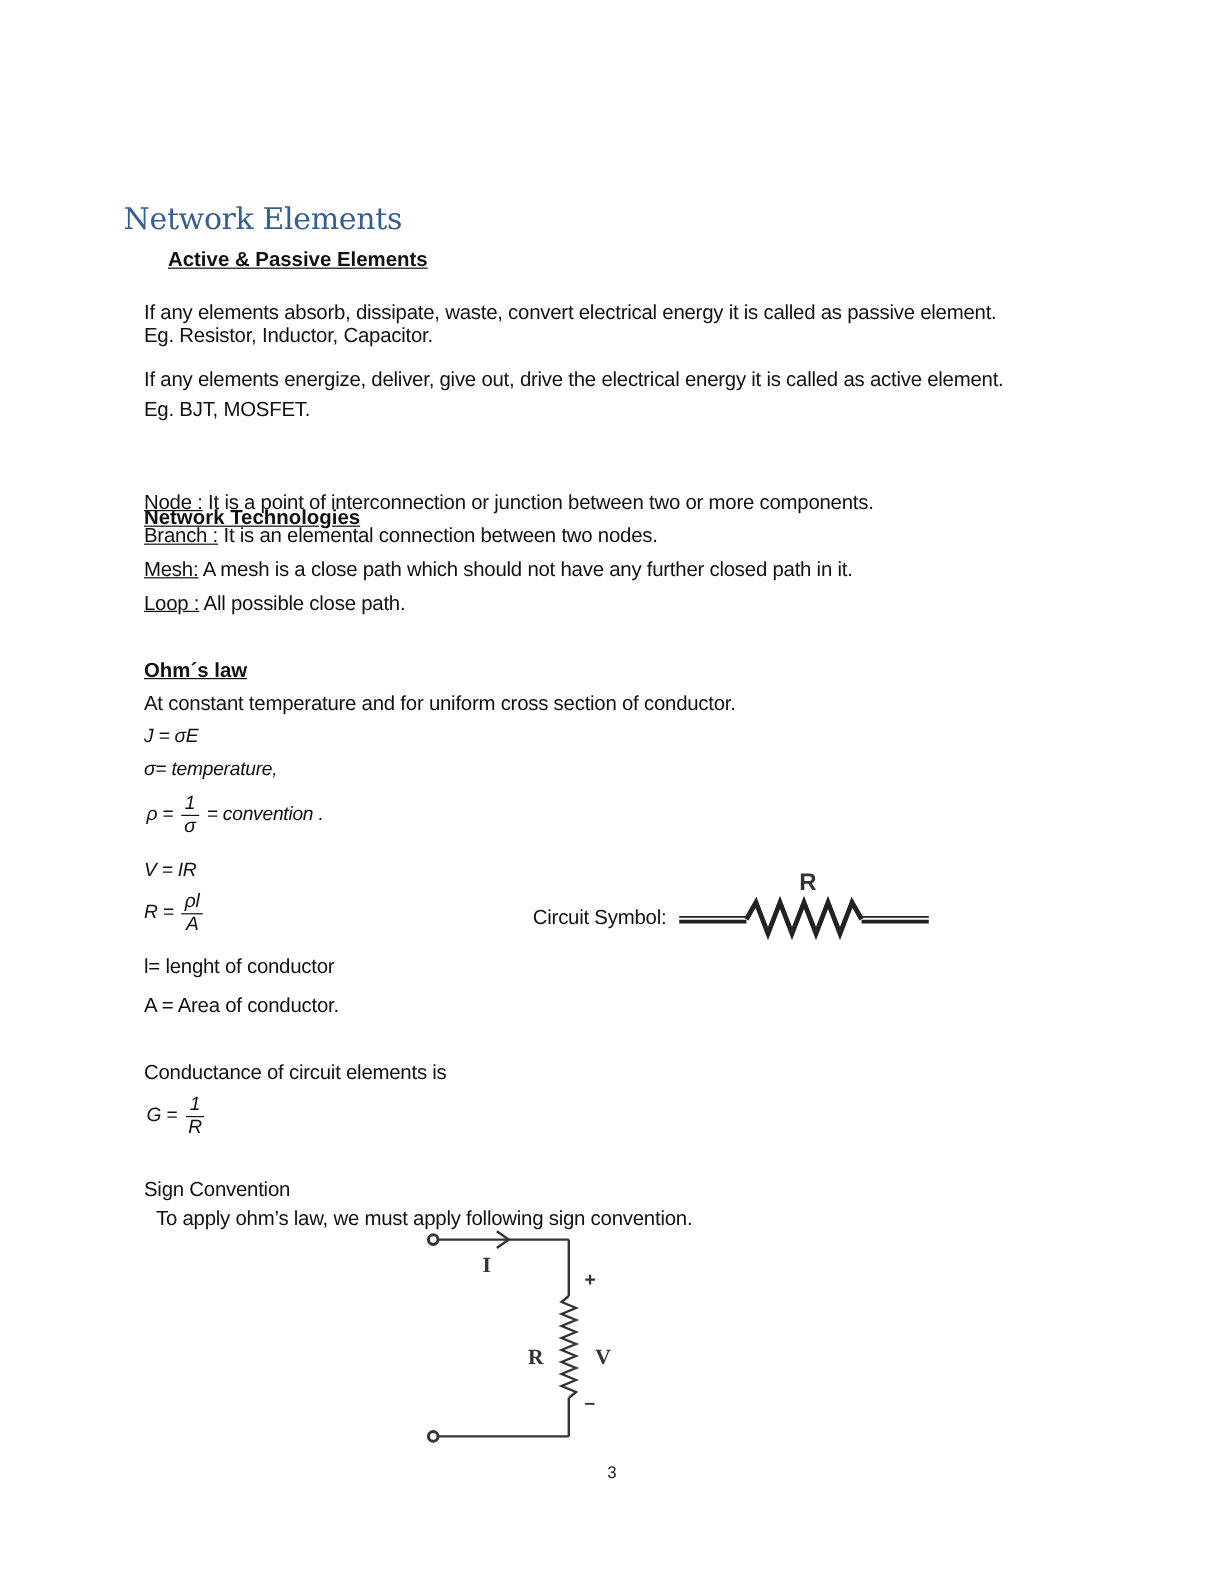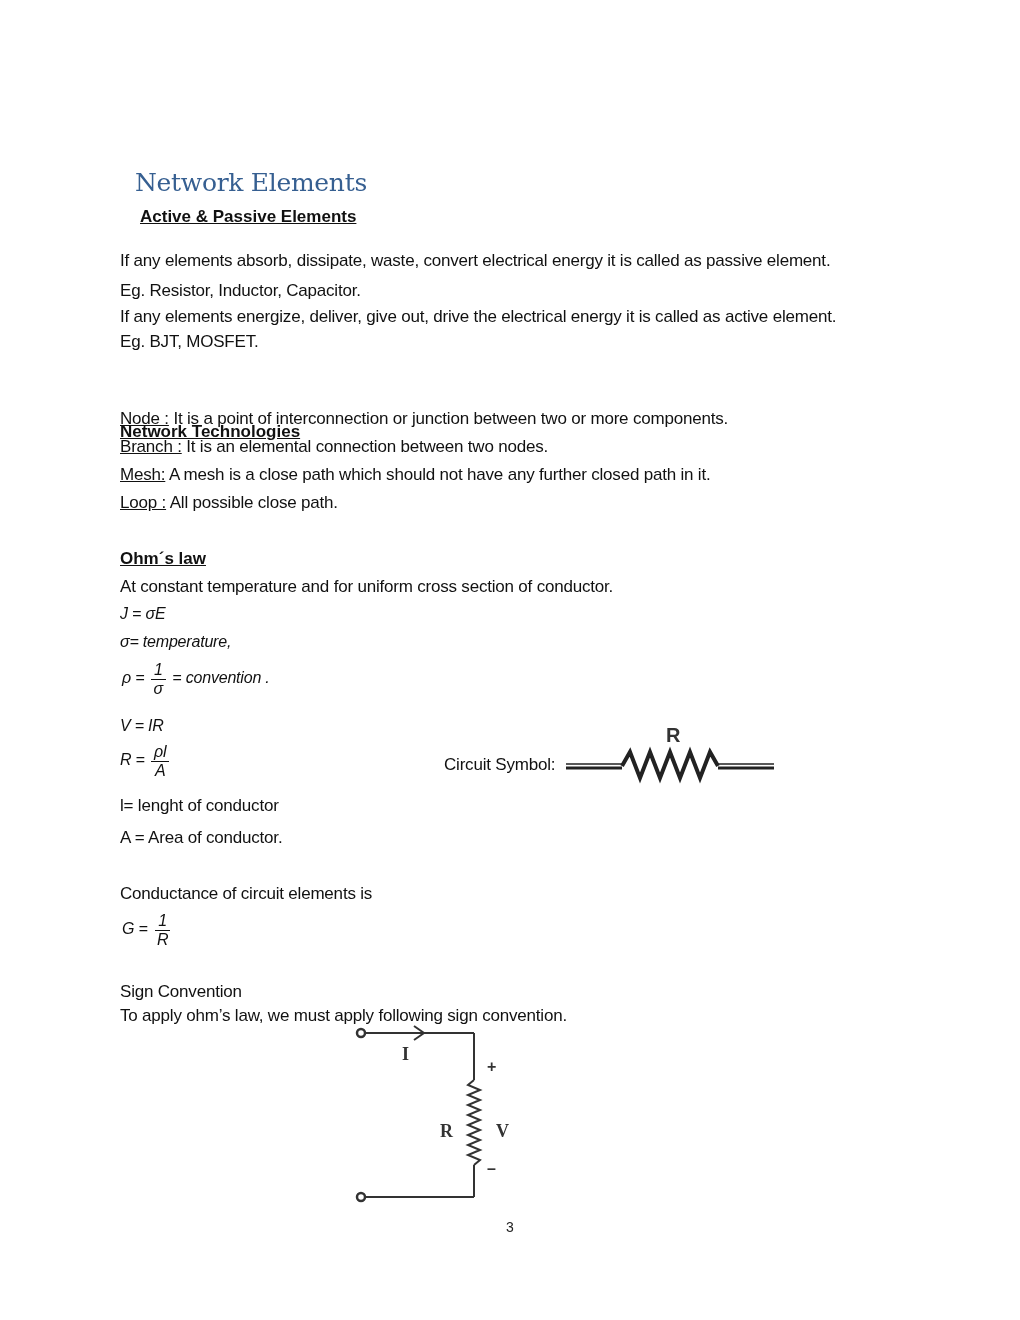--- a/index.html
+++ b/index.html
@@ -1,38 +1,38 @@
 <!DOCTYPE html>
 <html><head>
 <meta charset="utf-8">
 <style>
   html, body { margin: 0; padding: 0; background: #ffffff; }
   body { width: 1020px; height: 1320px; position: relative; overflow: hidden;
          font-family: "Liberation Sans", sans-serif; color: #111; }
   .abs { position: absolute; white-space: nowrap; }
-  .h1 { left: 135px; top: 168px; font-family: "DejaVu Serif", serif; font-size: 25px;
+  .h1 { left: 103px; top: 168px; font-family: "DejaVu Serif", serif; font-size: 25px;
         color: #365f91; letter-spacing: -0.3px; text-align: center; }
   .h2 { left: 120px; font-size: 17px; font-weight: bold; text-decoration: underline; }
   .p { left: 120px; font-size: 17px; letter-spacing: -0.2px; }
   .u { text-decoration: underline; }
   .frac { display: inline-flex; flex-direction: column; align-items: center; vertical-align: middle;
           margin: 0 2px; line-height: 1.1; }
   .frac .num { border-bottom: 1px solid #111; padding: 0 3px; }
   .frac .den { padding: 0 3px; }
   .eq { font-size: 16px; font-style: italic; }
   .pagenum { left: 0; width: 1020px; text-align: center; top: 1219px; font-size: 14px; color: #222; }
 </style>
 </head>
 <body>
 
 <div class="abs h1">Network Elements</div>
 
 <div class="abs h2" style="top:207px;margin-left:20px;">Active &amp; Passive Elements</div>
 <div class="abs p" style="top:251px;">If any elements absorb, dissipate, waste, convert electrical energy it is called as passive element.</div>
-<div class="abs p" style="top:281px;">Eg. Resistor, Inductor, Capacitor.</div>
+<div class="abs p" style="top:270px;">Eg. Resistor, Inductor, Capacitor.</div>
 <div class="abs p" style="top:307px;text-align:center;">If any elements energize, deliver, give out, drive the electrical energy it is called as active element.</div>
 <div class="abs p" style="top:332px;">Eg. BJT, MOSFET.</div>
 
 <div class="abs h2" style="top:376px;margin-top:46px;">Network Technologies</div>
 <div class="abs p" style="top:409px;"><span class="u">Node :</span><span> It is a point of interconnection or junction between two or more components.</span></div>
 <div class="abs p" style="top:437px;"><span class="u">Branch :</span><span> It is an elemental connection between two nodes.</span></div>
 <div class="abs p" style="top:465px;"><span class="u">Mesh:</span><span> A mesh is a close path which should not have any further closed path in it.</span></div>
 <div class="abs p" style="top:493px;"><span class="u">Loop :</span><span> All possible close path.</span></div>
 
 <div class="abs h2" style="top:549px;">Ohm´s law</div>
@@ -73,21 +73,21 @@
 <div class="abs p" style="top:884px;">Conductance of circuit elements is</div>
 <div class="abs p eq" style="top:912px; left:122px;">
   <span>G =</span>
   <span class="frac">
       <span class="num">1</span>
       <span class="den">R</span>
     </span>
 </div>
 
 <div class="abs p" style="top:982px;">Sign Convention</div>
-<div class="abs p" style="top:1006px;">To apply ohm’s law, we must apply following sign convention.</div>
+<div class="abs p" style="top:1006px;margin-left:10px;">To apply ohm’s law, we must apply following sign convention.</div>
 
 <div class="abs" style="left:350px; top:1022px; width:180px; height:190px;">
   <svg width="180" height="190" viewBox="0 0 180 190">
     <circle cx="11" cy="11" r="4" fill="none" stroke="#333" stroke-width="2.5"></circle>
     <line x1="15" y1="11" x2="124" y2="11" stroke="#333" stroke-width="2"></line>
     <polyline points="64,4 74,11 64,18" fill="none" stroke="#333" stroke-width="2"></polyline>
     <text x="52" y="38" font-family="Liberation Serif, serif" font-weight="bold" font-size="18" fill="#333">I</text>
     <line x1="124" y1="11" x2="124" y2="58" stroke="#333" stroke-width="2"></line>
     <polyline points="124,58 118,63 130,68 118,73 130,78 118,83 130,88 118,93 130,98 118,103 130,108 118,113 130,118 118,123 130,128 118,133 130,138 124,143" fill="none" stroke="#333" stroke-width="2"></polyline>
     <line x1="124" y1="143" x2="124" y2="175" stroke="#333" stroke-width="2"></line>

